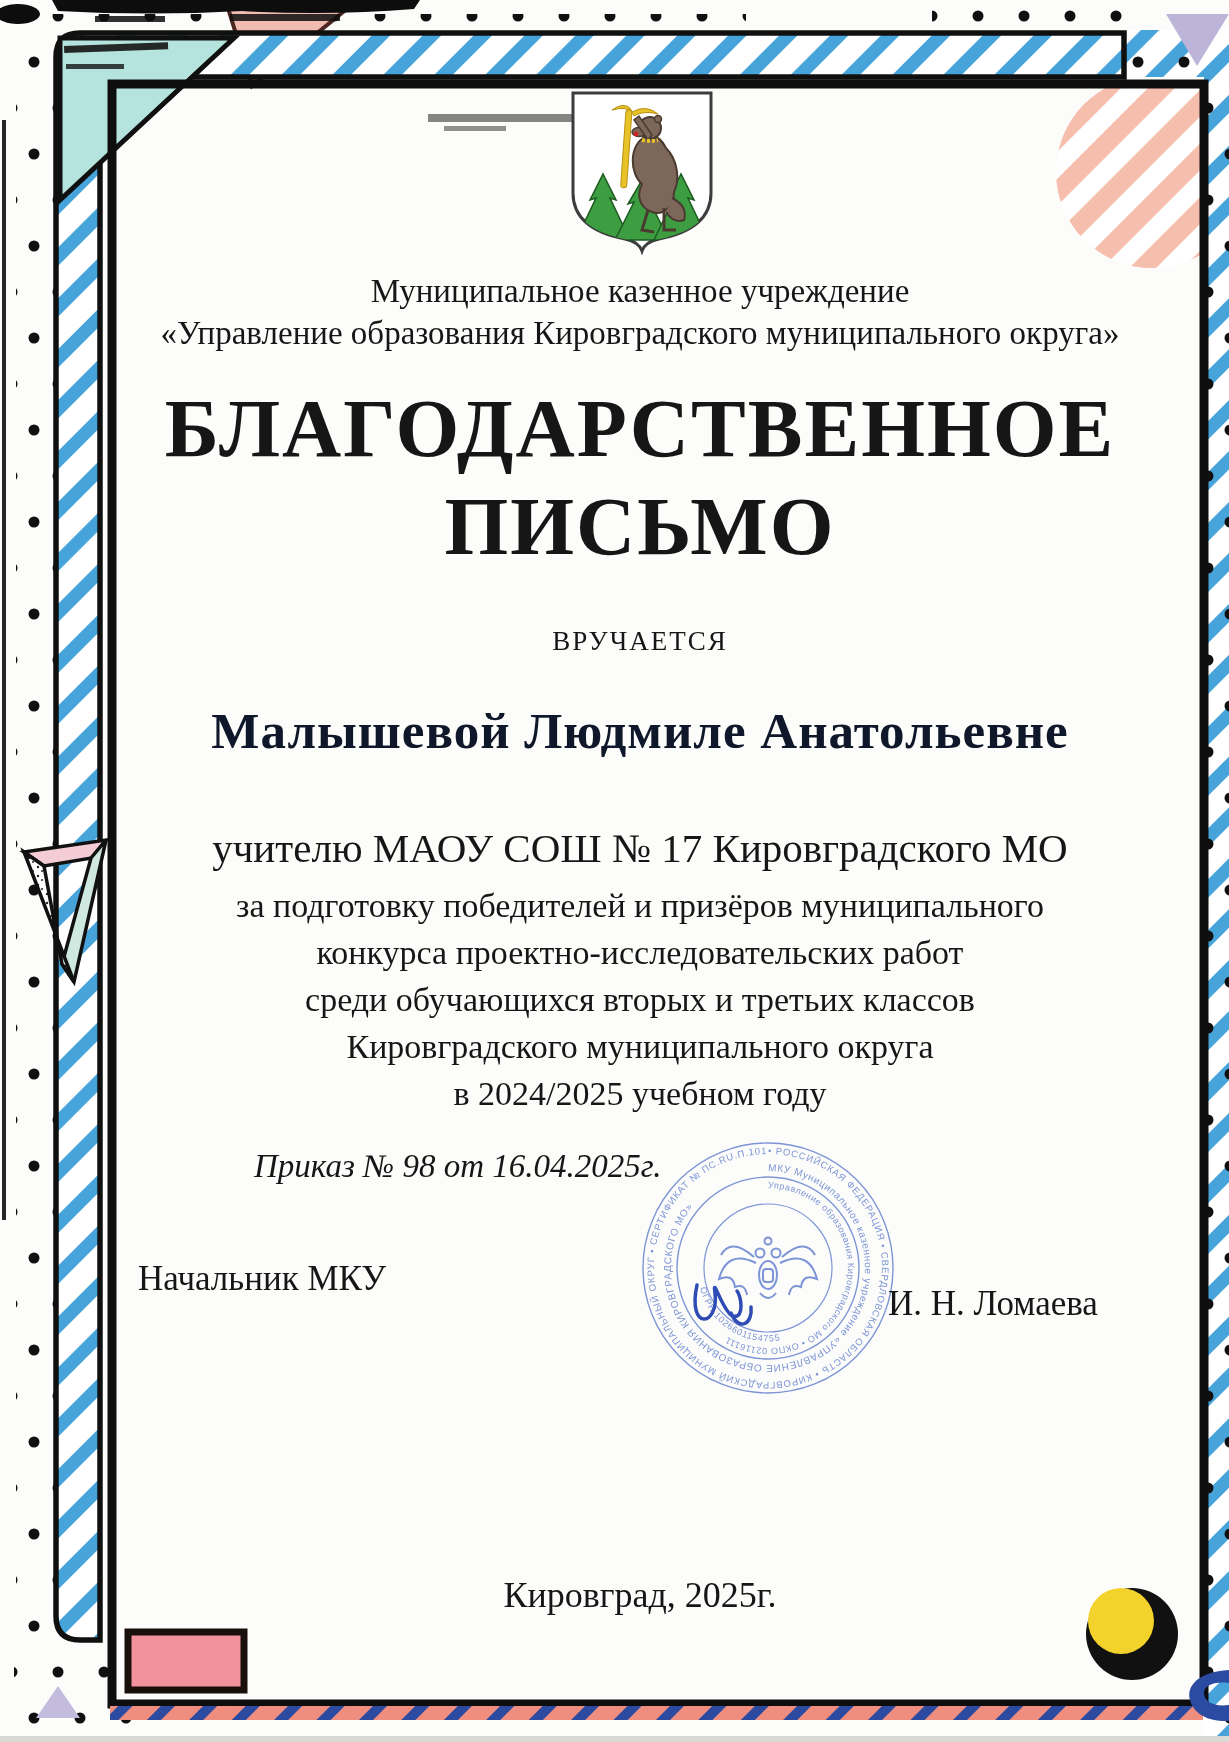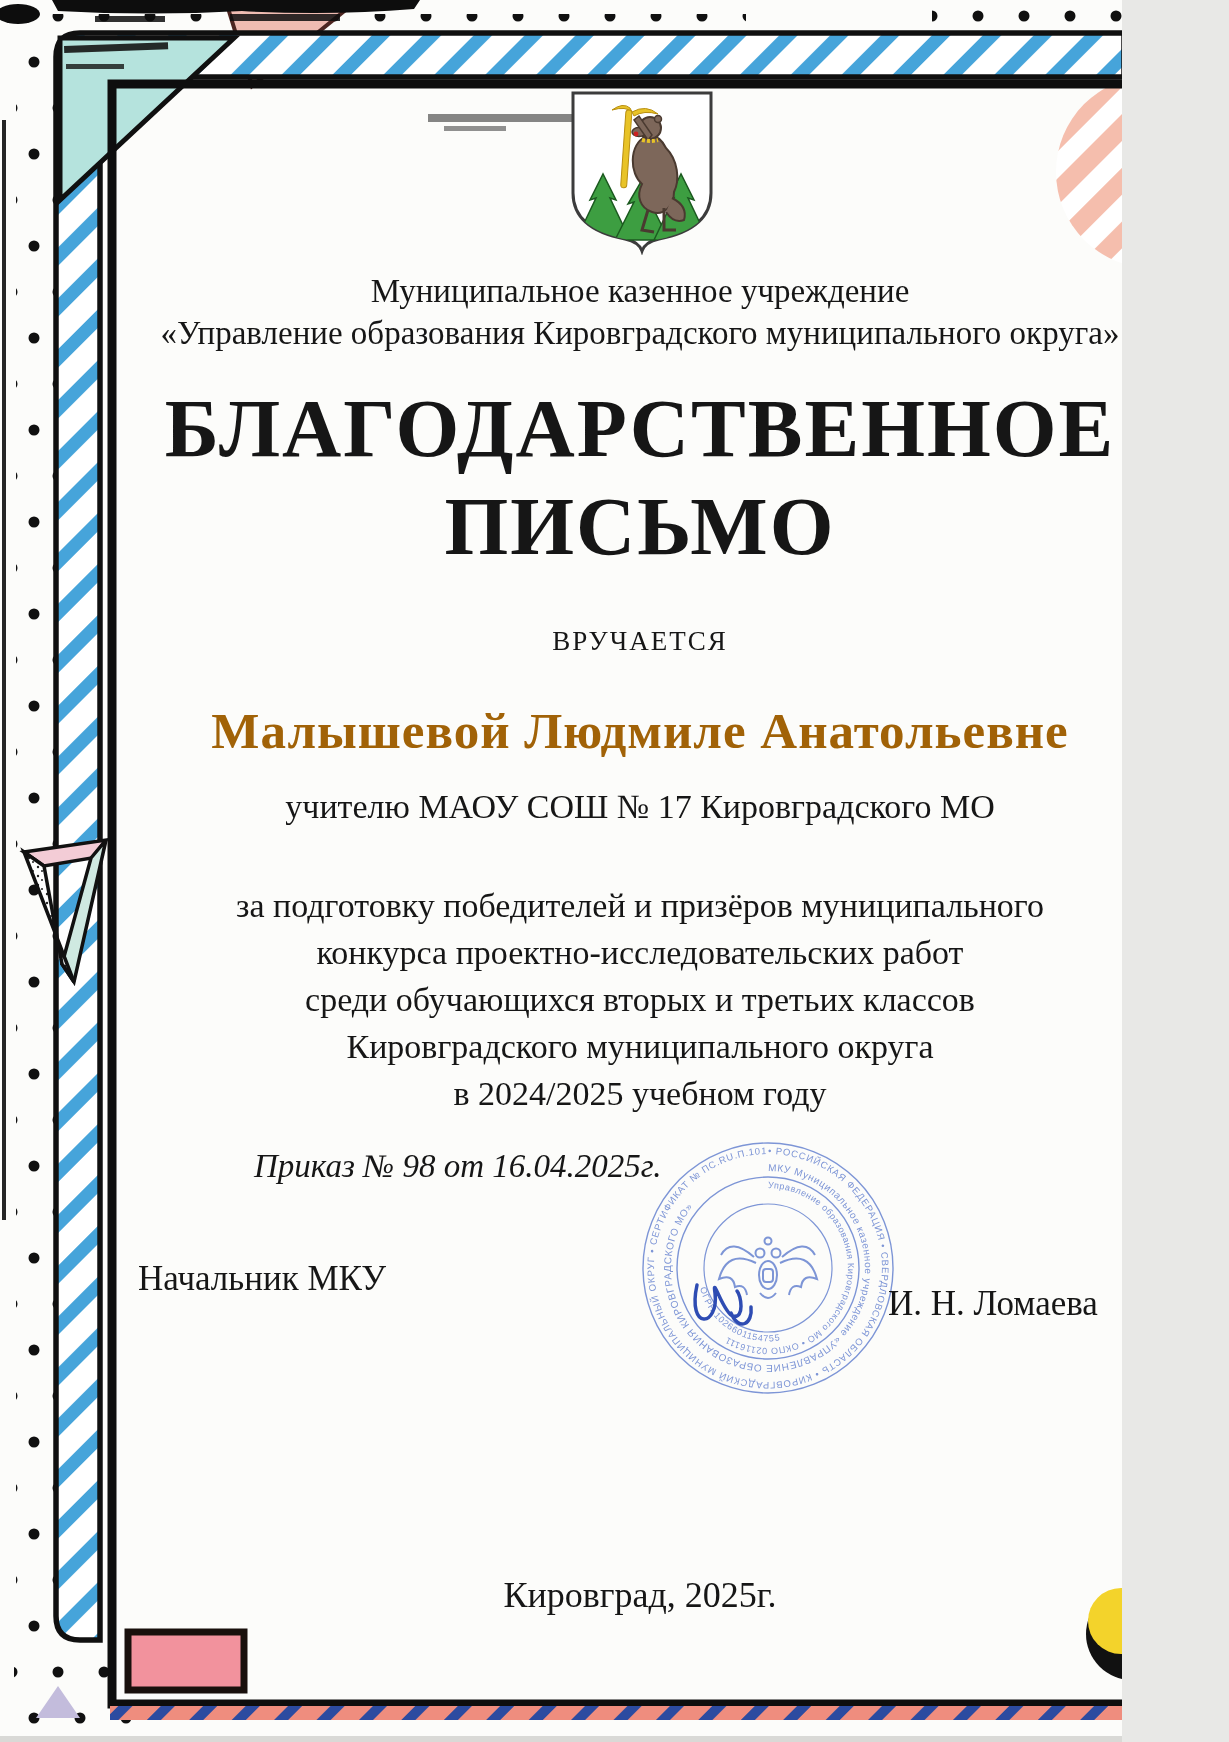--- a/index.html
+++ b/index.html
@@ -1,24 +1,24 @@
 <!DOCTYPE html>
 <html><head>
 <meta charset="utf-8">
 <style>
   html,body{margin:0;padding:0;background:#e8e8e6;}
-  .page{position:relative;width:1122px;height:1742px;background:#fcfcfa;overflow:hidden;
+  .page{position:relative;width:1229px;height:1742px;background:#fcfcfa;overflow:hidden;
         font-family:"Liberation Serif", serif;color:#161616;}
   .deco{position:absolute;left:0;top:0;z-index:1;}
   .content-line{position:absolute;left:88px;width:1104px;text-align:center;z-index:3;}
   .org{font-size:33px;line-height:38px;}
   .title{font-size:82px;font-weight:bold;letter-spacing:2px;}
   .vrucha{font-size:27px;font-weight:normal;letter-spacing:2px;}
-  .name{font-size:51px;font-weight:bold;color:#a16207;letter-spacing:1px;}
-  .role{font-size:34px;}
+  .name{font-size:51px;font-weight:bold;color:#0f172a;letter-spacing:1px;}
+  .role{font-size:41px;margin-top:36px;}
   .reason{font-size:34px;font-weight:normal;line-height:47px;}
   .order{position:absolute;left:254px;top:1148px;font-size:33px;font-style:italic;z-index:3;}
   .signer{position:absolute;left:138px;font-size:35px;z-index:3;margin-top:16px;}
   .signer-name{position:absolute;left:888px;top:1284px;font-size:35px;z-index:3;}
   .footer{font-size:36px;}
   .stamp-wrap{position:absolute;left:635px;top:1135px;width:266px;height:266px;z-index:2;}
   .emblem-wrap{position:absolute;left:566px;top:88px;width:152px;height:167px;z-index:3;}
   .stamp-text{font-family:"Liberation Sans", sans-serif;fill:#7d95d6;}
 </style>
 </head>

